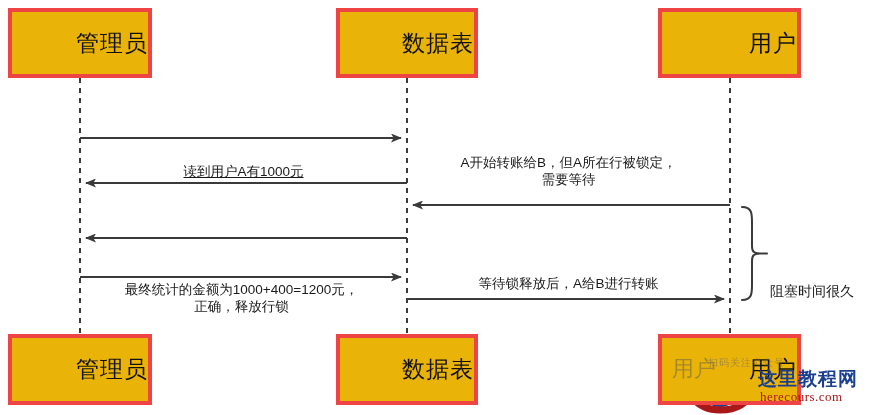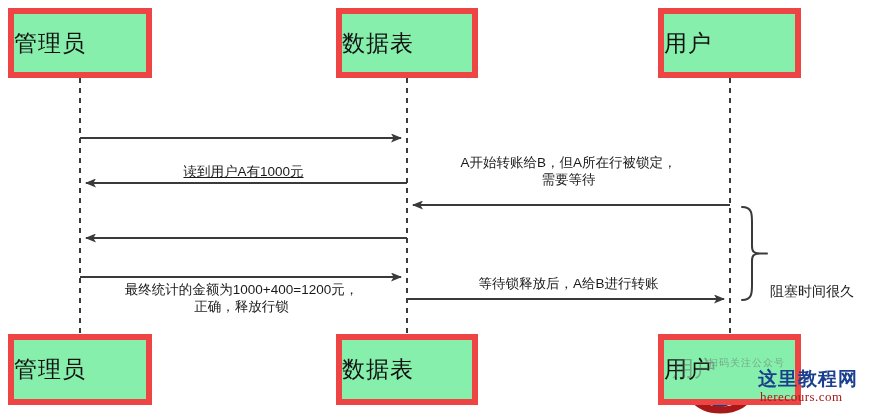--- a/index.html
+++ b/index.html
@@ -8,24 +8,24 @@
     background:#ffffff;
     font-family:"Liberation Sans","DejaVu Sans",sans-serif;
     overflow:hidden;
   }
   #diagram{position:relative;width:890px;height:415px;}
   #svg-layer{position:absolute;left:0;top:0;width:890px;height:415px;}
 
   
   .actor-box{
     position:absolute;
-    border:6px solid #ef4444;
-    background:#86efac;
+    border:4px solid #ef4444;
+    background:#eab308;
     box-sizing:border-box;
-    display:flex;align-items:center;justify-content:flex-start;
+    display:flex;align-items:center;justify-content:flex-end;
   }
   .actor-label{
     font-size:23px;
     color:#111111;
     letter-spacing:1px;
     white-space:nowrap;
   }
 
   
   .msg-label{

